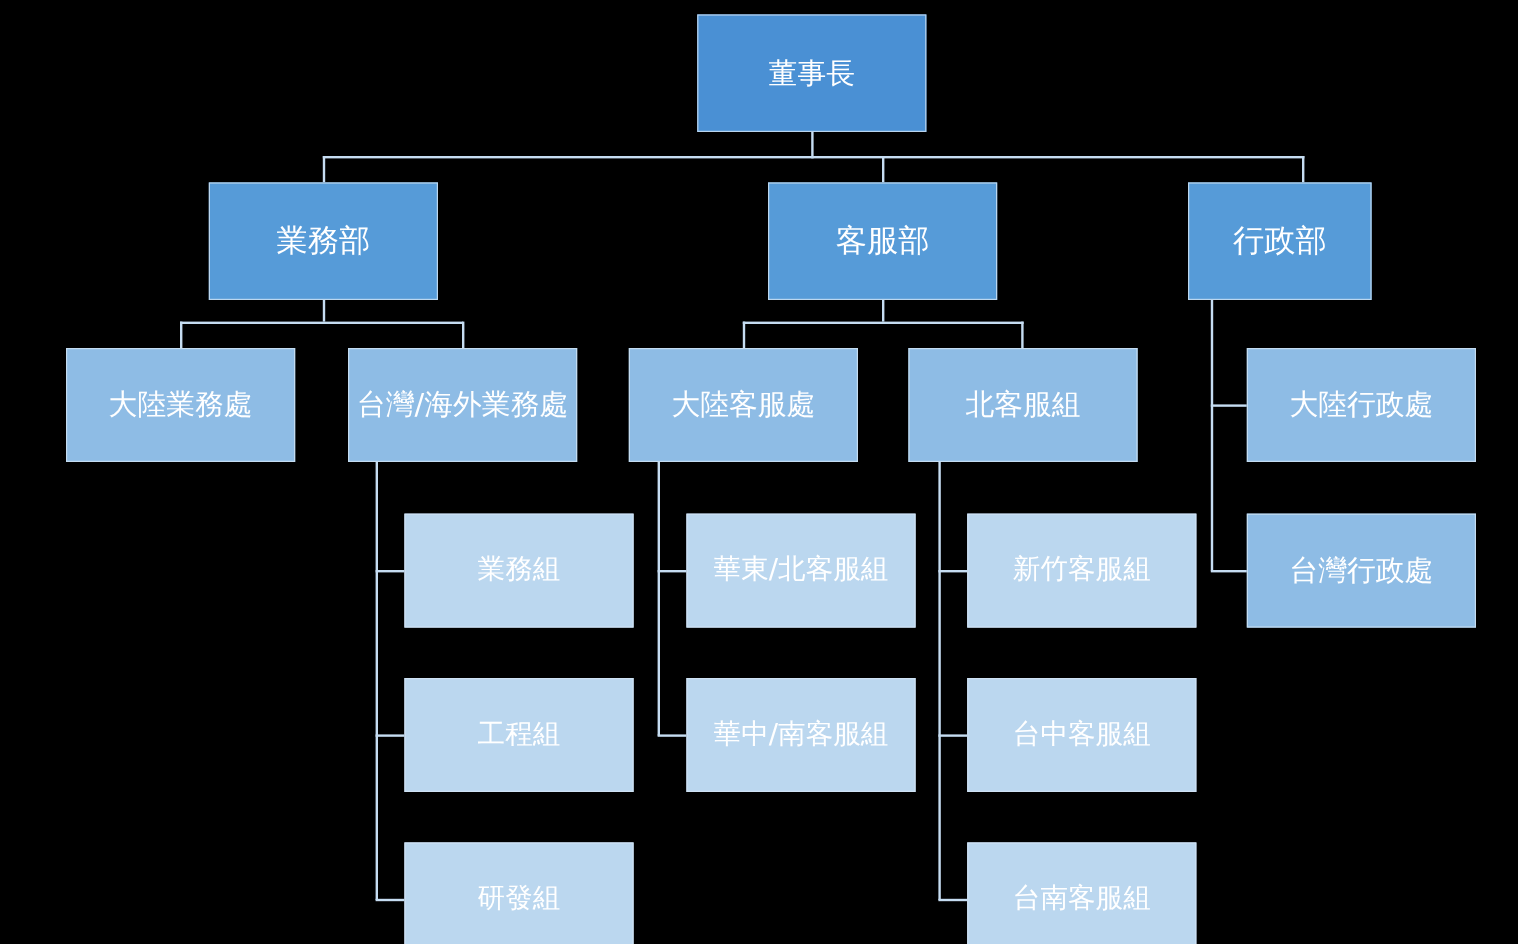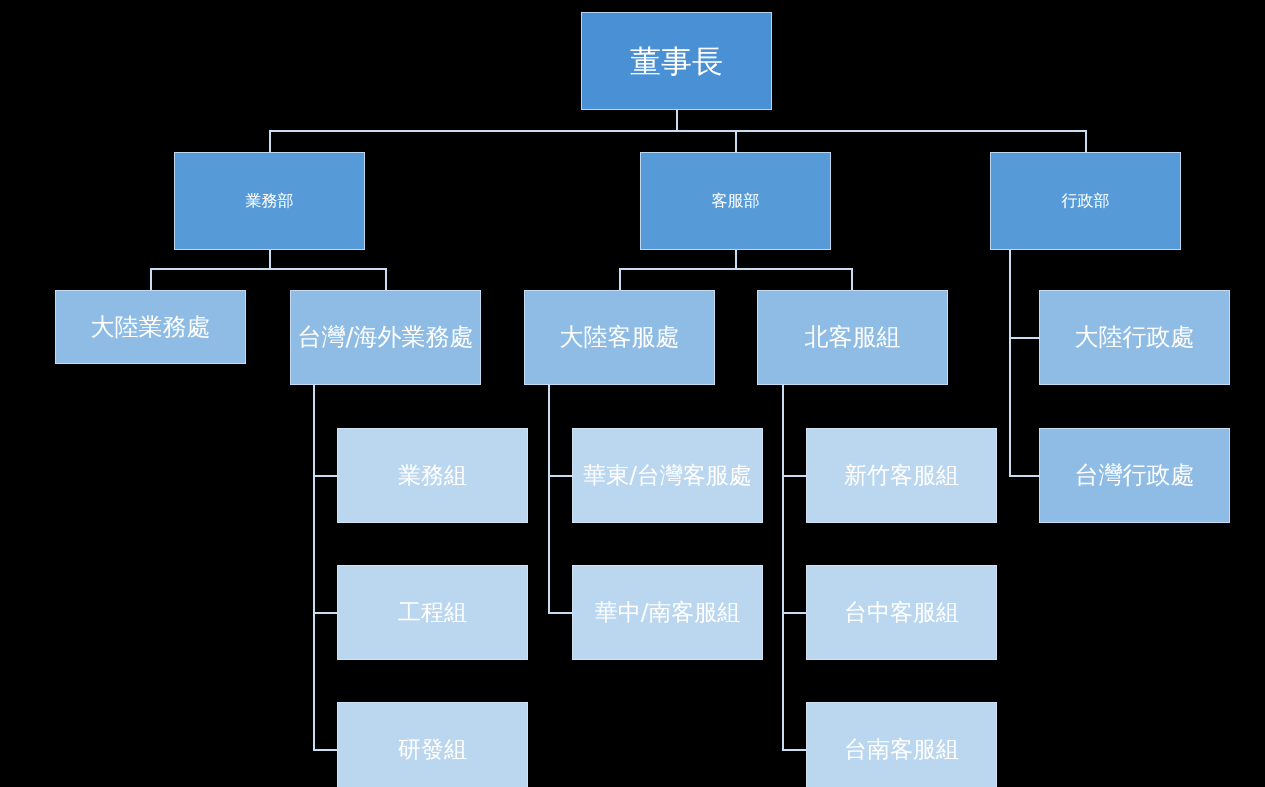--- a/index.html
+++ b/index.html
@@ -25,26 +25,26 @@
     justify-content: center;
     color: #ffffff;
     text-align: center;
     line-height: 1.1;
     white-space: nowrap;
     z-index: 3;
   }
   .node.level-1 {
     background: #4a90d4;
     border: 1px solid #b9d4ee;
-    font-size: 31px;
+    font-size: 24px;
   }
   .node.level-2 {
     background: #569bd8;
     border: 1px solid #bcd7ef;
-    font-size: 16px;
+    font-size: 26px;
   }
   .node.level-3 {
     background: #8ebce5;
     border: 1px solid #c4dcf1;
     font-size: 24px;
   }
   .node.level-4 {
     background: #bbd7ef;
     border: 1px solid #cfe2f4;
     font-size: 23px;
@@ -106,25 +106,25 @@
   <div class="node level-1" style="left:581px; top:12px; width:191px; height:98px;">
     <span class="label">董事長</span>
   </div>
 
   <div class="node level-2" style="left:174px; top:152px; width:191px; height:98px;">
     <span class="label">業務部</span>
   </div>
   <div class="node level-2" style="left:640px; top:152px; width:191px; height:98px;">
     <span class="label">客服部</span>
   </div>
-  <div class="node level-2" style="left:990px; top:152px; width:191px; height:98px;">
+  <div class="node level-2" style="left:990px; top:152px; width:153px; height:98px;">
     <span class="label">行政部</span>
   </div>
 
-  <div class="node level-3" style="left:55px; top:290px; width:191px; height:74px;">
+  <div class="node level-3" style="left:55px; top:290px; width:191px; height:95px;">
     <span class="label">大陸業務處</span>
   </div>
   <div class="node level-3" style="left:290px; top:290px; width:191px; height:95px;justify-content:center;">
     <span class="label">台灣/海外業務處</span>
   </div>
   <div class="node level-3" style="left:524px; top:290px; width:191px; height:95px;align-items:center;">
     <span class="label">大陸客服處</span>
   </div>
   <div class="node level-3" style="left:757px; top:290px; width:191px; height:95px;">
     <span class="label">北客服組</span>
@@ -139,21 +139,21 @@
   <div class="node level-4" style="left:337px; top:428px; width:191px; height:95px;">
     <span class="label">業務組</span>
   </div>
   <div class="node level-4" style="left:337px; top:565px; width:191px; height:95px;">
     <span class="label">工程組</span>
   </div>
   <div class="node level-4" style="left:337px; top:702px; width:191px; height:95px;">
     <span class="label">研發組</span>
   </div>
   <div class="node level-4" style="left:572px; top:428px; width:191px; height:95px;">
-    <span class="label">華東/台灣客服處</span>
+    <span class="label">華東/北客服組</span>
   </div>
   <div class="node level-4" style="left:572px; top:565px; width:191px; height:95px;">
     <span class="label">華中/南客服組</span>
   </div>
   <div class="node level-4" style="left:806px; top:428px; width:191px; height:95px;">
     <span class="label">新竹客服組</span>
   </div>
   <div class="node level-4" style="left:806px; top:565px; width:191px; height:95px;">
     <span class="label">台中客服組</span>
   </div>

